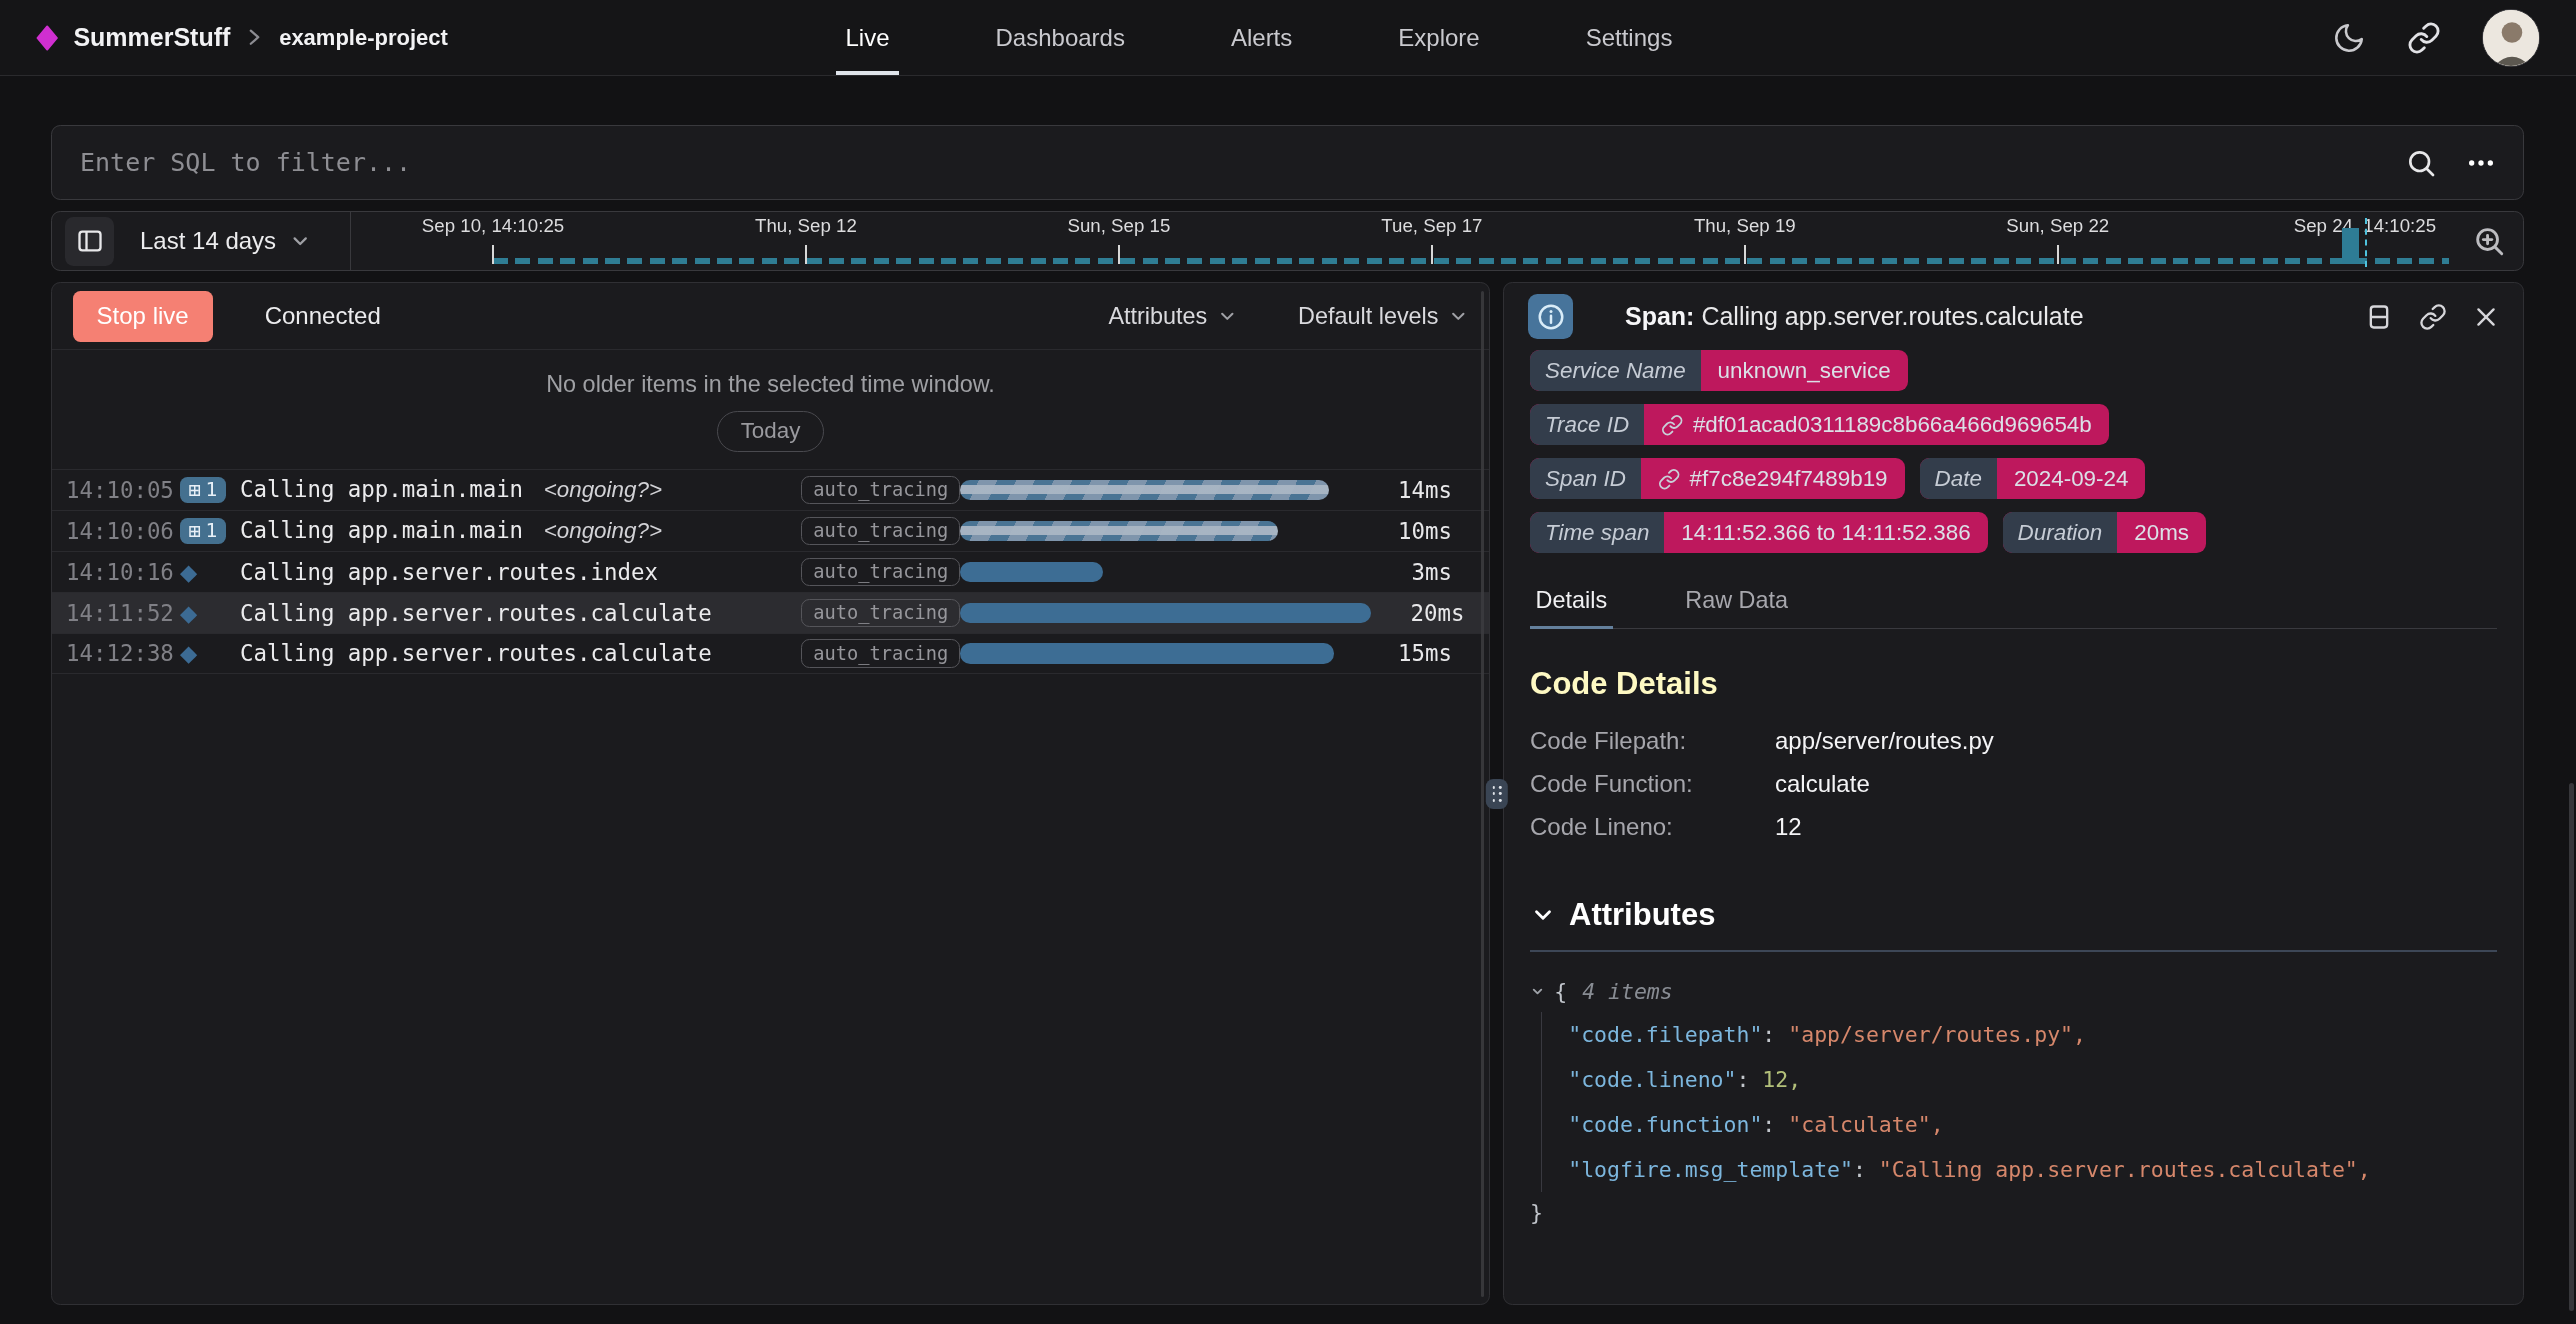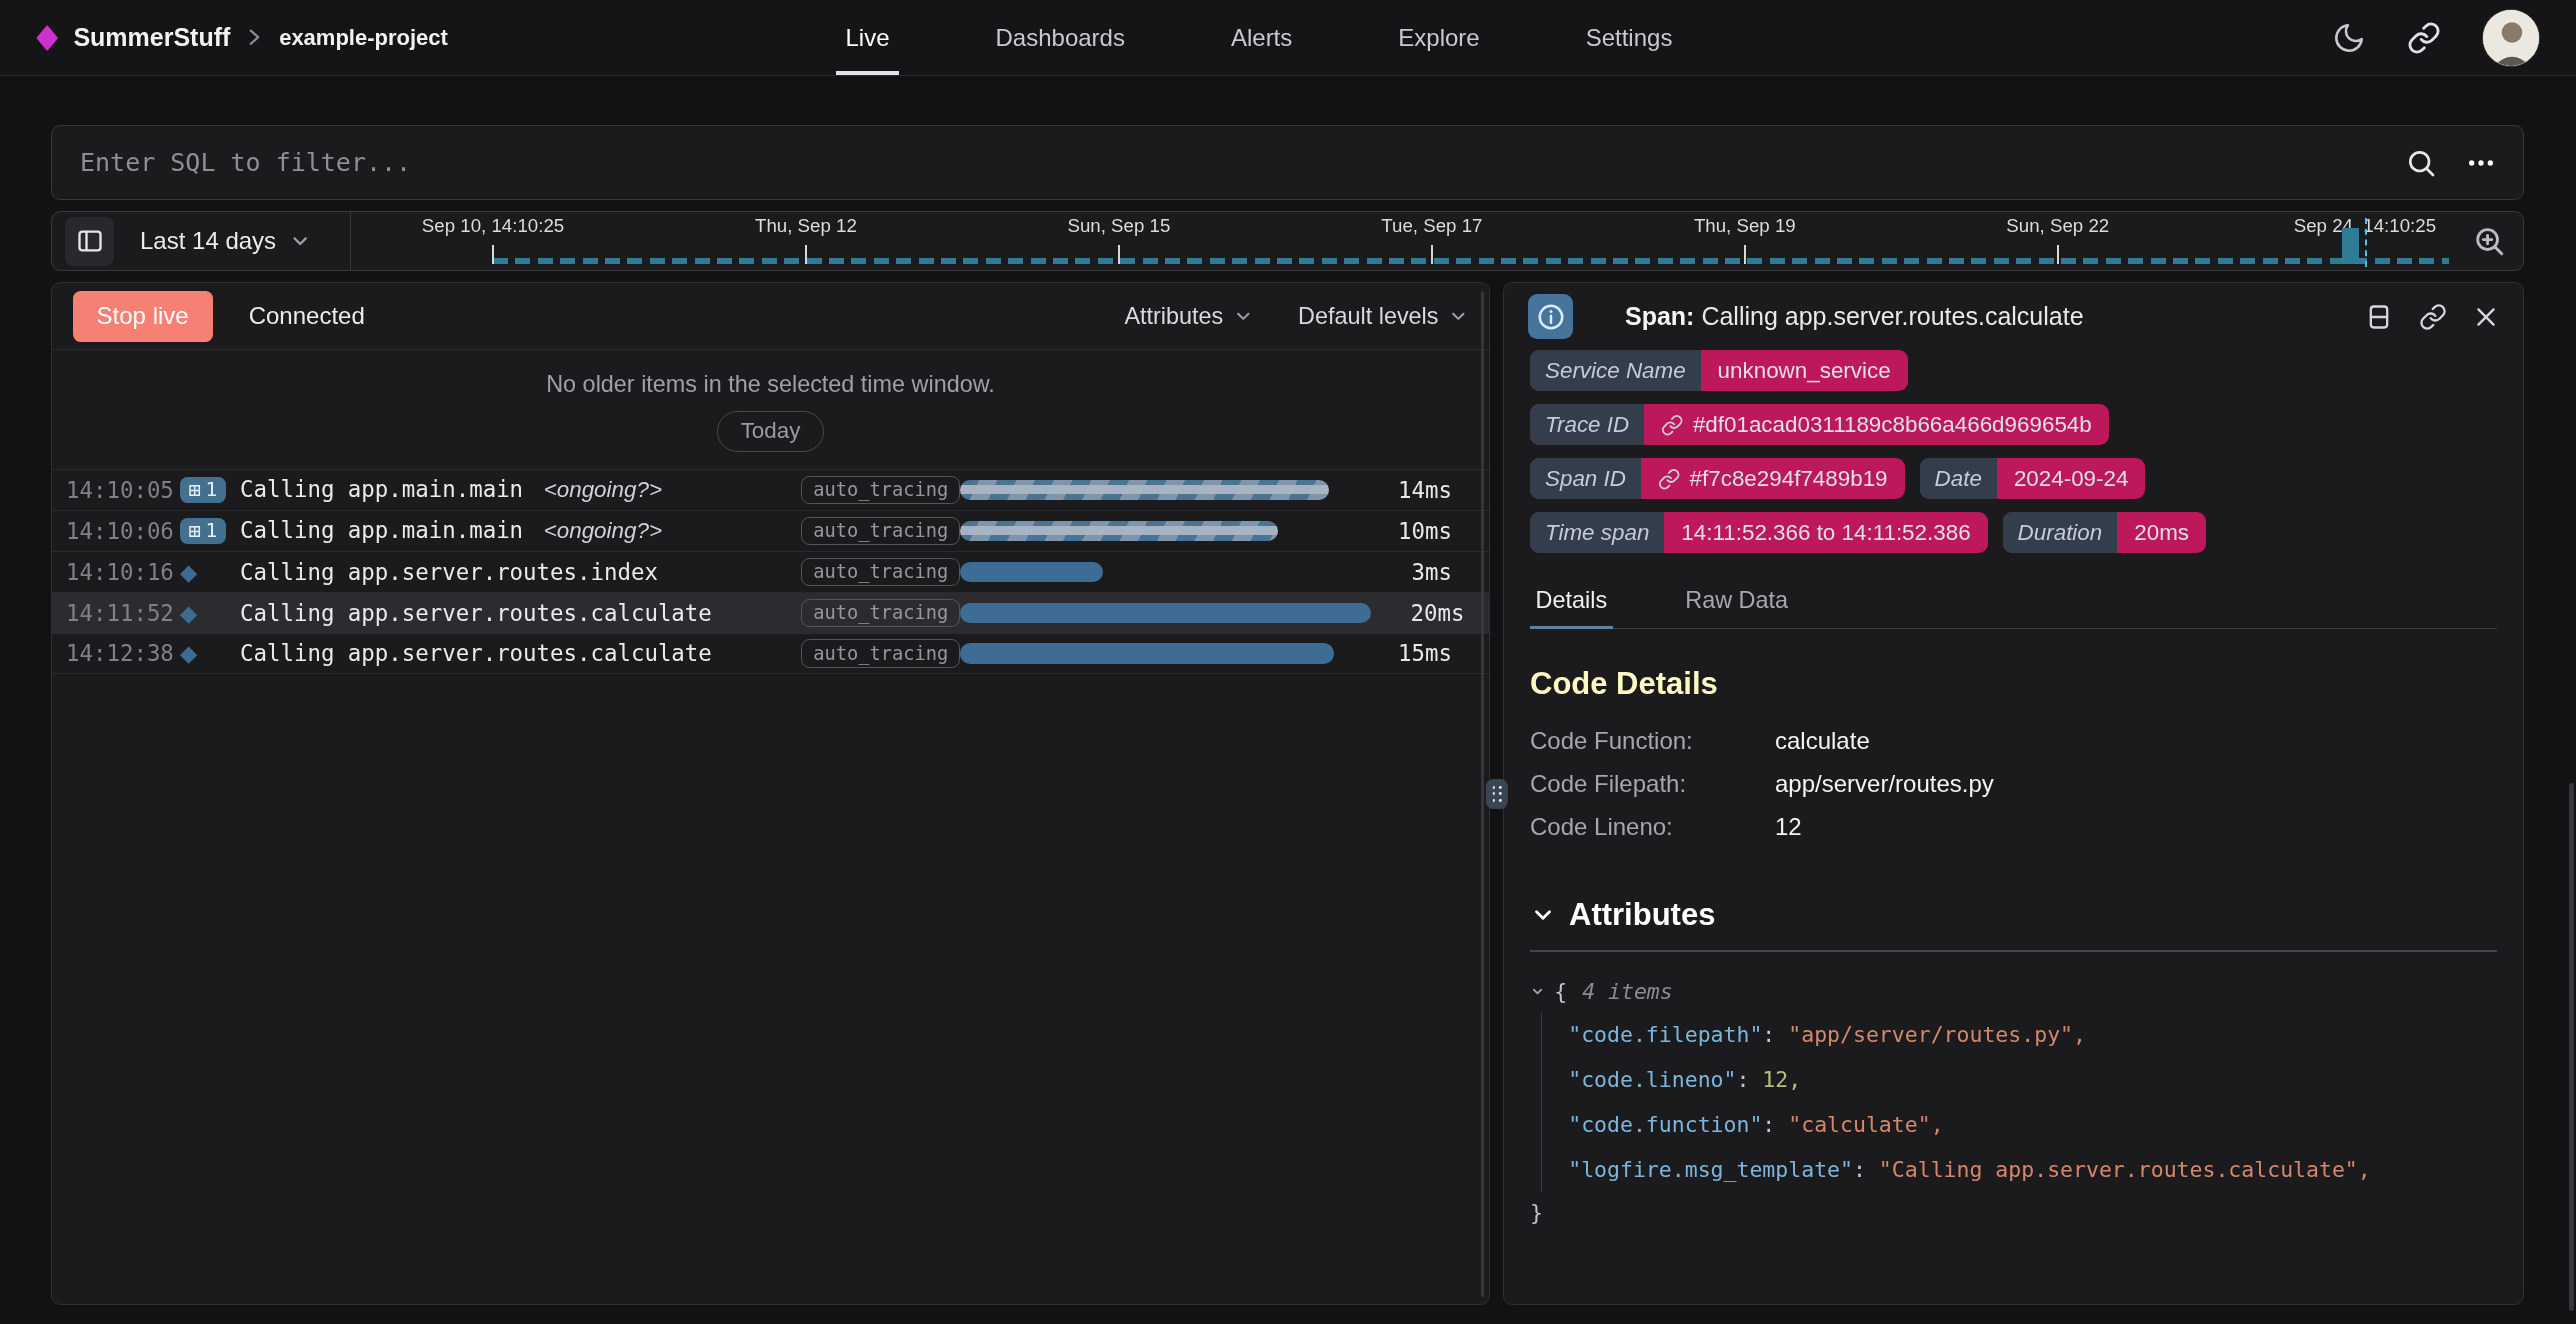--- a/index.html
+++ b/index.html
@@ -63,21 +63,21 @@
   .tl-cursor { position:absolute; bottom:3.7px; height:49px; border-left:2.8px dashed #4fc3de; }
   .tl-zoom { position:absolute; right:17px; top:50%; transform:translateY(-50%); background:none; border:none; cursor:pointer; }
 
   
   .main { position:relative; margin:11.2px 52px 0 51px; height:1023px; display:flex; gap:13px; }
   .panel { background:#1b1b1e; border:0.9px solid #303034; border-radius:9.3px; position:relative; overflow:hidden; }
   .panel.left { width:1439px; flex:none; }
   .panel.right { flex:1; }
 
   
-  .live-header { height:67px; display:flex; align-items:center; padding:0 20.6px; border-bottom:0.9px solid #2a2a2e; }
+  .live-header { height:67px; display:flex; align-items:center; padding:0 20.6px; border-bottom:0.9px solid #2a2a2e;gap:16px; }
   .stop-live { background:#f58073; color:#ffffff; font-size:24px; border:none; border-radius:7.5px; padding:11.2px 24px; cursor:pointer; font-family:inherit; }
   .conn-status { font-size:24px; color:#ececee; margin-left:36px; }
   .live-header .spacer { flex:1; }
   .dd { display:flex; align-items:center; gap:9.3px; font-size:23.4px; color:#d9d9dd; cursor:pointer; margin-left:45px; }
   .empty-block { padding:20.6px 0 17px; text-align:center; }
   .empty-msg { font-size:23.4px; color:#9fa0a4; }
   .today-btn { margin-top:13px; background:transparent; border:0.9px solid #4a4a4f; color:#9a9a9f; border-radius:20.6px; padding:6.5px 22.4px; font-size:22.4px; cursor:pointer; font-family:inherit; }
 
   .rows { }
   .lrow { display:flex; align-items:center; height:41px; padding:0 37px 0 14px;
@@ -512,26 +512,26 @@
         </div>
 
         <div class="tabs">
           <div class="tab active">Details</div>
           <div class="tab">Raw Data</div>
         </div>
 
         <h2 class="code-heading">Code Details</h2>
         <div class="kv-list">
           <div class="kv">
+            <span class="k">Code Filepath:</span>
+            <span class="v">app/server/routes.py</span>
+          </div>
+          <div class="kv">
             <span class="k">Code Function:</span>
             <span class="v">calculate</span>
-          </div>
-          <div class="kv">
-            <span class="k">Code Filepath:</span>
-            <span class="v">app/server/routes.py</span>
           </div>
           <div class="kv">
             <span class="k">Code Lineno:</span>
             <span class="v">12</span>
           </div>
         </div>
 
         <div class="attr-heading">
           <span>
             <svg width="26" height="26" viewBox="0 0 24 24" fill="none" stroke="#ffffff" stroke-width="2.6" stroke-linecap="round" stroke-linejoin="round">

